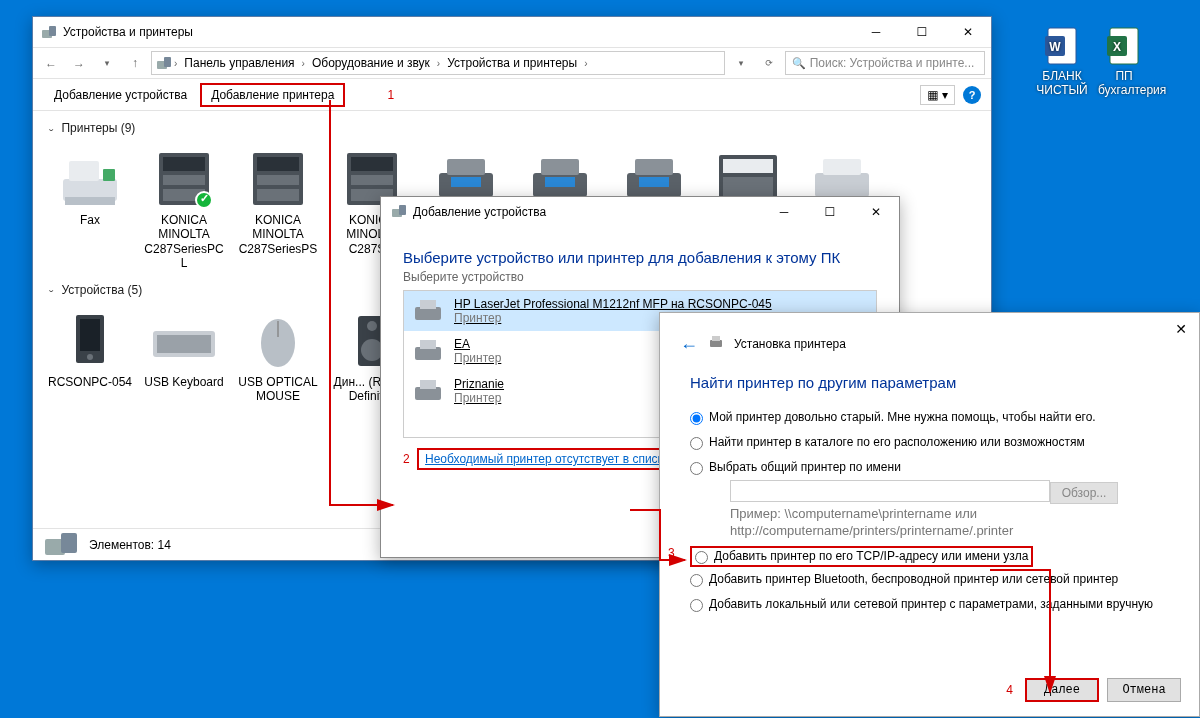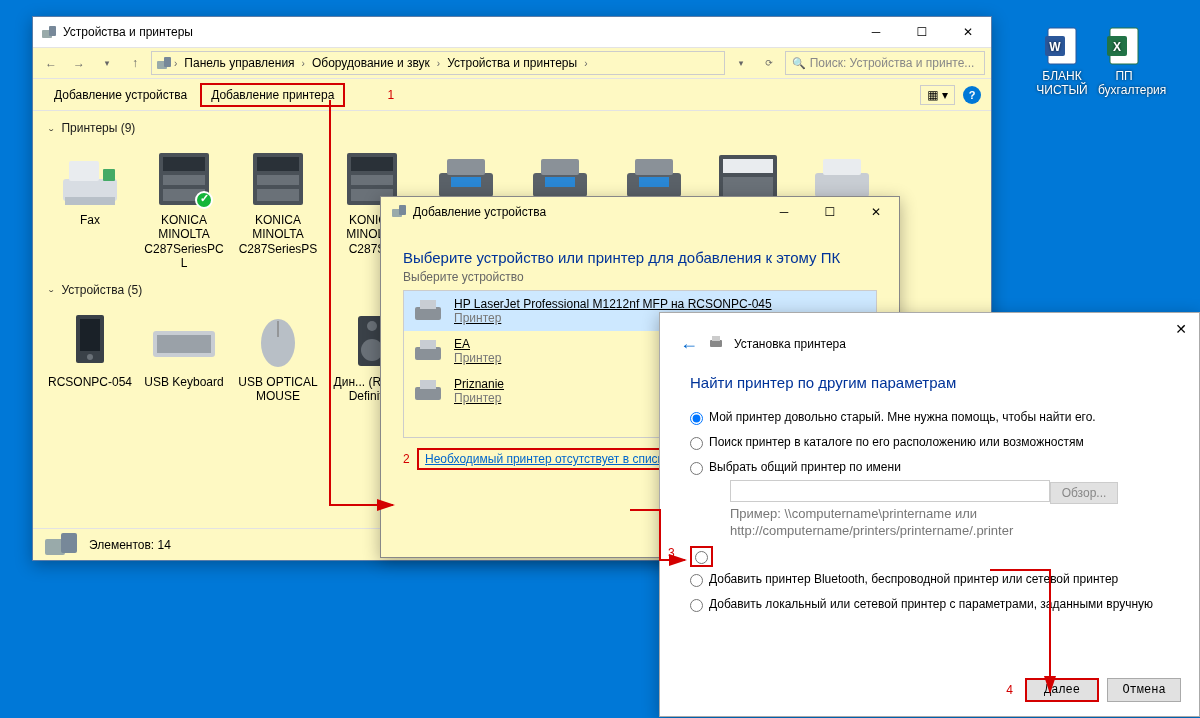--- a/index.html
+++ b/index.html
@@ -1,20 +1,20 @@
 <!DOCTYPE html>
 <html><head>
 <meta charset="utf-8">
 <style>
 *{box-sizing:border-box;margin:0;padding:0;font-family:"Segoe UI",Tahoma,sans-serif;font-size:12px;}
 body{width:1200px;height:718px;background:#0078d7;overflow:hidden;position:relative;}
 .desktop-icon{position:absolute;width:52px;text-align:center;color:#fff;font-size:10px;text-shadow:0 0 3px rgba(0,0,0,.8);}
 .desktop-icon .diso{width:40px;height:40px;margin:0 auto 3px;display:flex;align-items:center;justify-content:center;}
 .diso svg{width:40px;height:40px;}
-.window{position:absolute;background:#fef9c3;border:1px solid #5a7ca8;box-shadow:0 4px 16px rgba(0,0,0,.3);}
+.window{position:absolute;background:#ffffff;border:1px solid #5a7ca8;box-shadow:0 4px 16px rgba(0,0,0,.3);}
 
 #win1{left:32px;top:16px;width:960px;height:545px;}
 .titlebar{height:30px;display:flex;align-items:center;padding:0 0 0 8px;background:#fff;}
 .titlebar .ticon{width:16px;height:16px;margin-right:6px;}
 .titlebar .ttxt{flex:1;color:#000;}
 .winbtns{display:flex;height:100%;}
 .winbtn{width:46px;height:100%;display:flex;align-items:center;justify-content:center;color:#000;}
 .addrbar{height:32px;display:flex;align-items:center;padding:0 6px;gap:4px;border-top:1px solid #e3e3e3;border-bottom:1px solid #e3e3e3;}
 .navbtn{width:24px;height:24px;display:flex;align-items:center;justify-content:center;color:#666;}
 .crumbs{flex:1;height:24px;border:1px solid #ccc;display:flex;align-items:center;padding:0 4px;gap:2px;overflow:hidden;}
@@ -390,39 +390,40 @@
   <span class="d3title">Установка принтера</span>
  </div>
  <div class="d3h">Найти принтер по другим параметрам</div>
  <div class="d3opts">
   <label class="radio">
         <input type="radio" name="r" checked="" style="">
         <span>Мой принтер довольно старый. Мне нужна помощь, чтобы найти его.</span>
       </label>
   <label class="radio">
         <input type="radio" name="r" style="">
-        <span>Поиск принтер в каталоге по его расположению или возможностям</span>
+        <span>Найти принтер в каталоге по его расположению или возможностям</span>
       </label>
   <label class="radio">
         <input type="radio" name="r" style="">
         <span>Выбрать общий принтер по имени</span>
       </label>
   <div class="rdsub">
     <div style="display:flex;align-items:center;">
       <input class="rd-input" style="">
       <div class="browse">Обзор...</div>
     </div>
     <div class="rdexample">Пример: \\computername\printername или</div>
     <div class="rdexample">http://computername/printers/printername/.printer</div>
   </div>
   <div style="margin-top:6px;">
    <span class="rednum" style="margin-left:-22px;position:absolute;">3</span>
    <span class="rdhlrow">
     <label class="radio" style="padding:0;">
             <input type="radio" name="r" style="">
+            <span>Добавить принтер по его TCP/IP-адресу или имени узла</span>
           </label>
    </span>
   </div>
   <label class="radio">
         <input type="radio" name="r" style="">
         <span>Добавить принтер Bluetooth, беспроводной принтер или сетевой принтер</span>
       </label>
   <label class="radio">
         <input type="radio" name="r" style="">
         <span>Добавить локальный или сетевой принтер с параметрами, заданными вручную</span>

